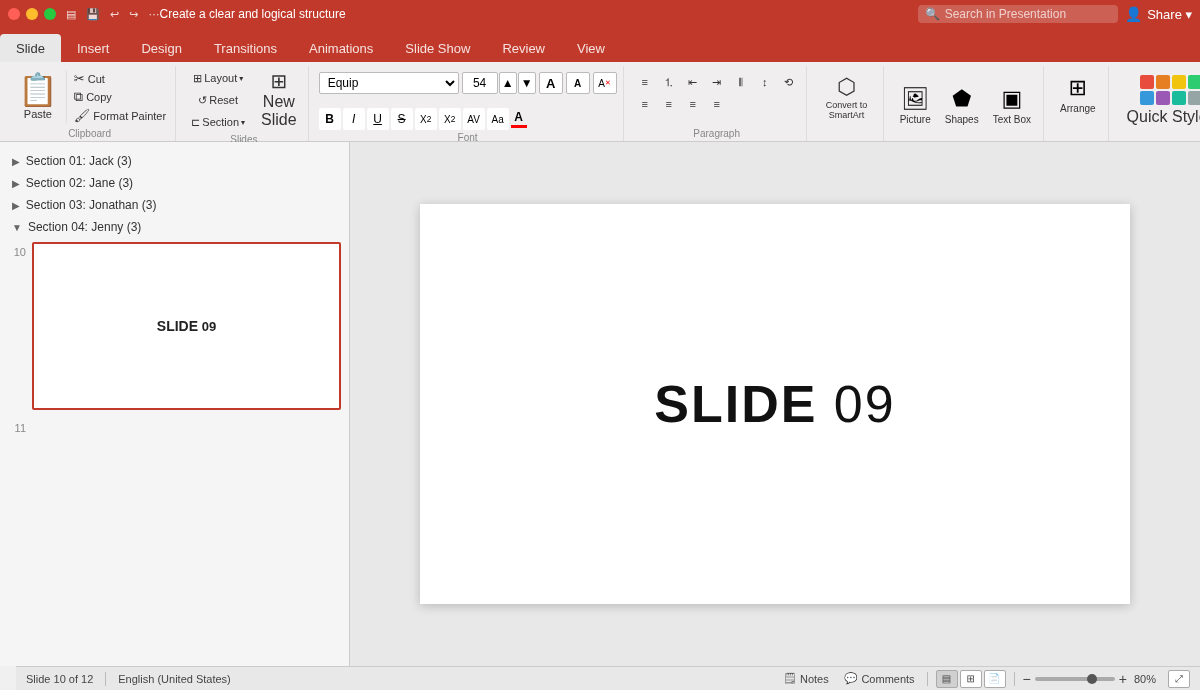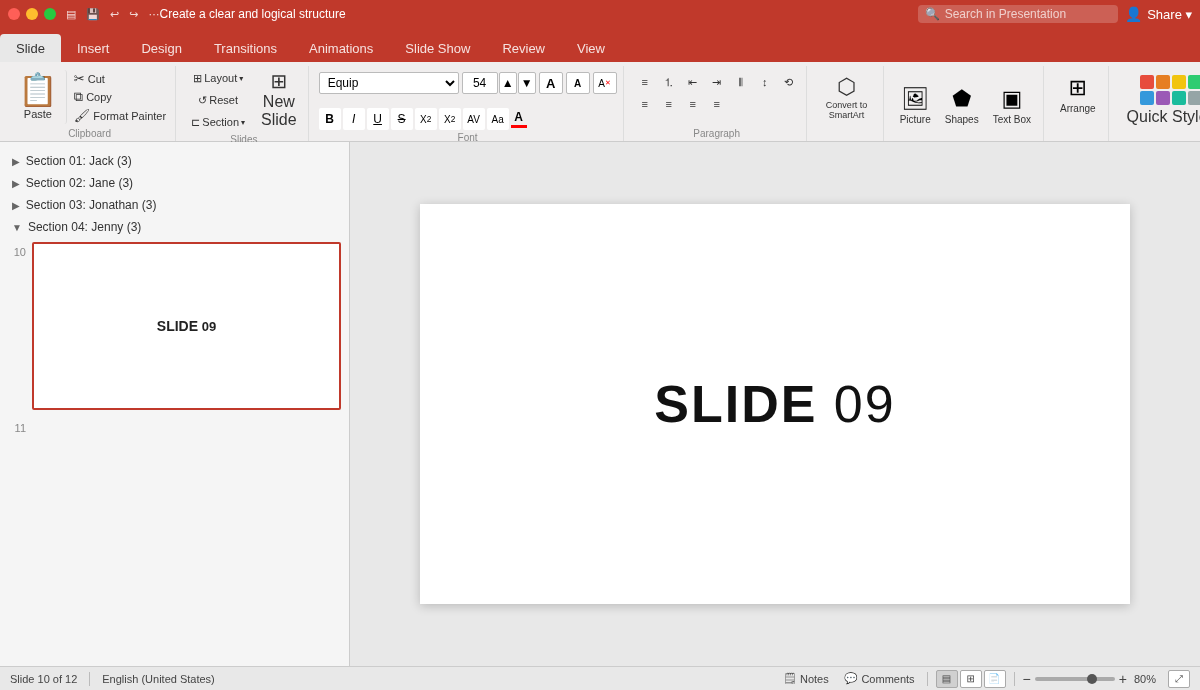--- a/index.html
+++ b/index.html
@@ -304,20 +304,21 @@
     #status-bar {
       background: #e8e8e8;
       border-top: 1px solid #ccc;
       height: 24px;
       display: flex;
       align-items: center;
       padding: 0 10px;
       font-size: 11px;
       color: #444;
       flex-shrink: 0;
+      margin-left: 16px;
     }
     .status-left { display: flex; gap: 12px; align-items: center; }
     .status-right { margin-left: auto; display: flex; align-items: center; gap: 8px; }
     .status-btn {
       display: flex; align-items: center; gap: 3px;
       cursor: pointer; padding: 1px 4px; border-radius: 2px;
       font-size: 11px; color: #444;
     }
     .view-icons { display: flex; gap: 2px; }
     .view-icon-btn {

